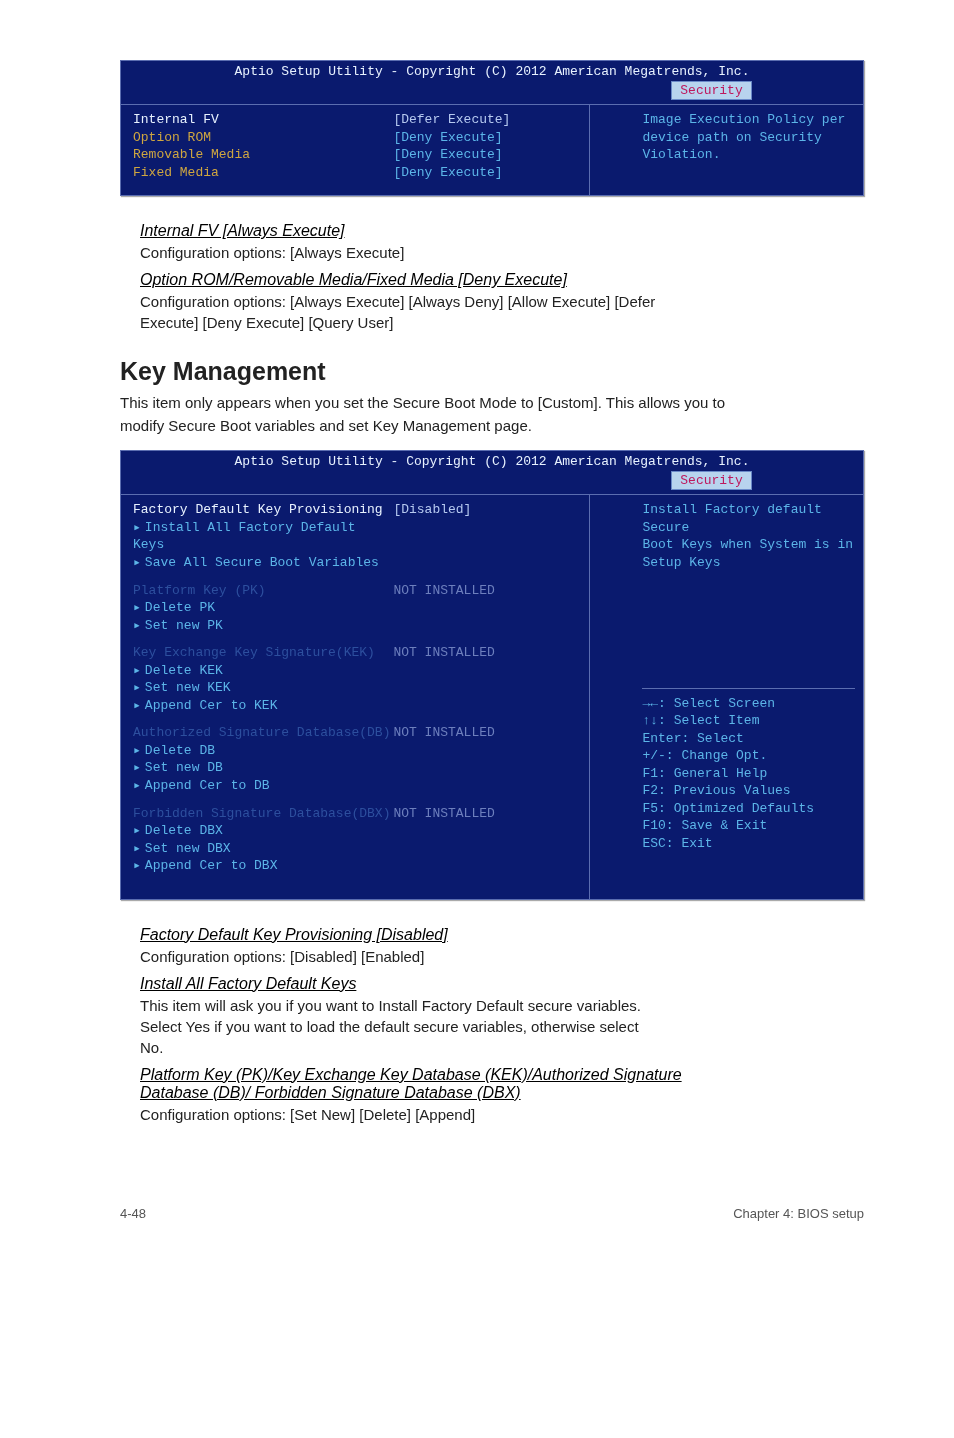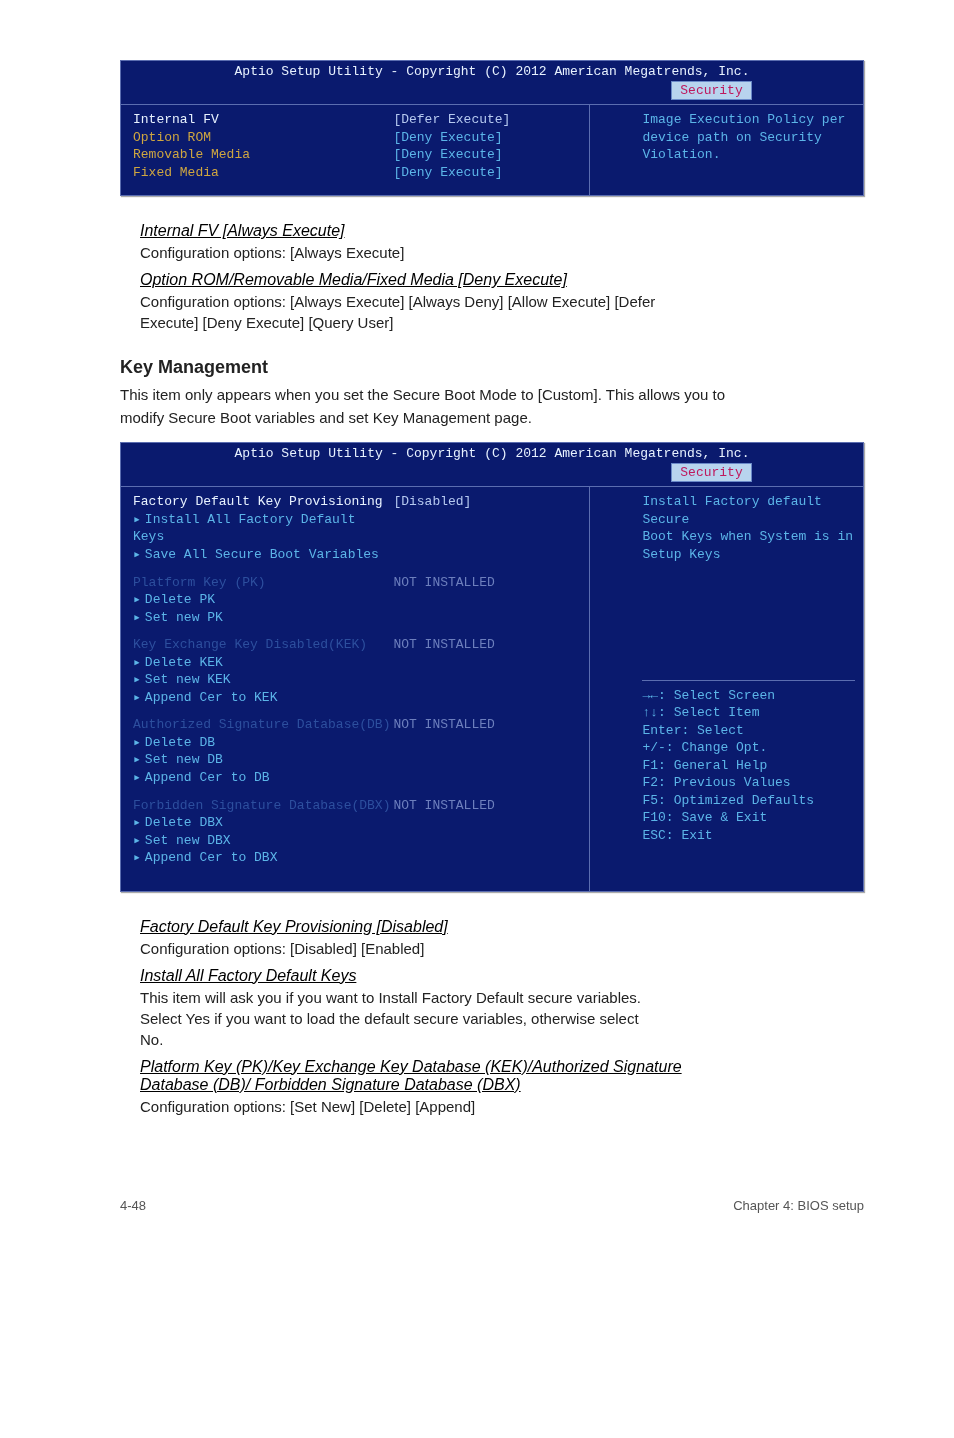--- a/index.html
+++ b/index.html
@@ -77,21 +77,21 @@
     font-style: italic;
     text-decoration: underline;
     color: #000;
   }
   .bodytext {
     padding: 0 0 0 20px;
     font-size: 15px;
     line-height: 1.4;
   }
   h3.section {
-    font-size: 18px;
+    font-size: 25px;
     font-weight: bold;
     margin: 24px 0 6px 0;
   }
   .intro {
     font-size: 15px;
     margin: 0 0 14px 0;
     line-height: 1.4;
   }
   .footer {
     display: flex;
@@ -178,21 +178,21 @@
             <span class="label cmd tri">Delete PK</span>
             <span class="val"></span>
           </div>
         <div class="bios-row">
             <span class="label cmd tri">Set new PK</span>
             <span class="val"></span>
           </div>
         <div style="height:10px"></div>
 
         <div class="bios-row">
-          <span class="label hl">Key Exchange Key Disabled(KEK)</span>
+          <span class="label hl">Key Exchange Key Signature(KEK)</span>
           <span class="val" style="color:#6d7fbd">NOT INSTALLED</span>
         </div>
         <div class="bios-row">
             <span class="label cmd tri">Delete  KEK</span>
             <span class="val"></span>
           </div>
         <div class="bios-row">
             <span class="label cmd tri">Set new KEK</span>
             <span class="val"></span>
           </div>

